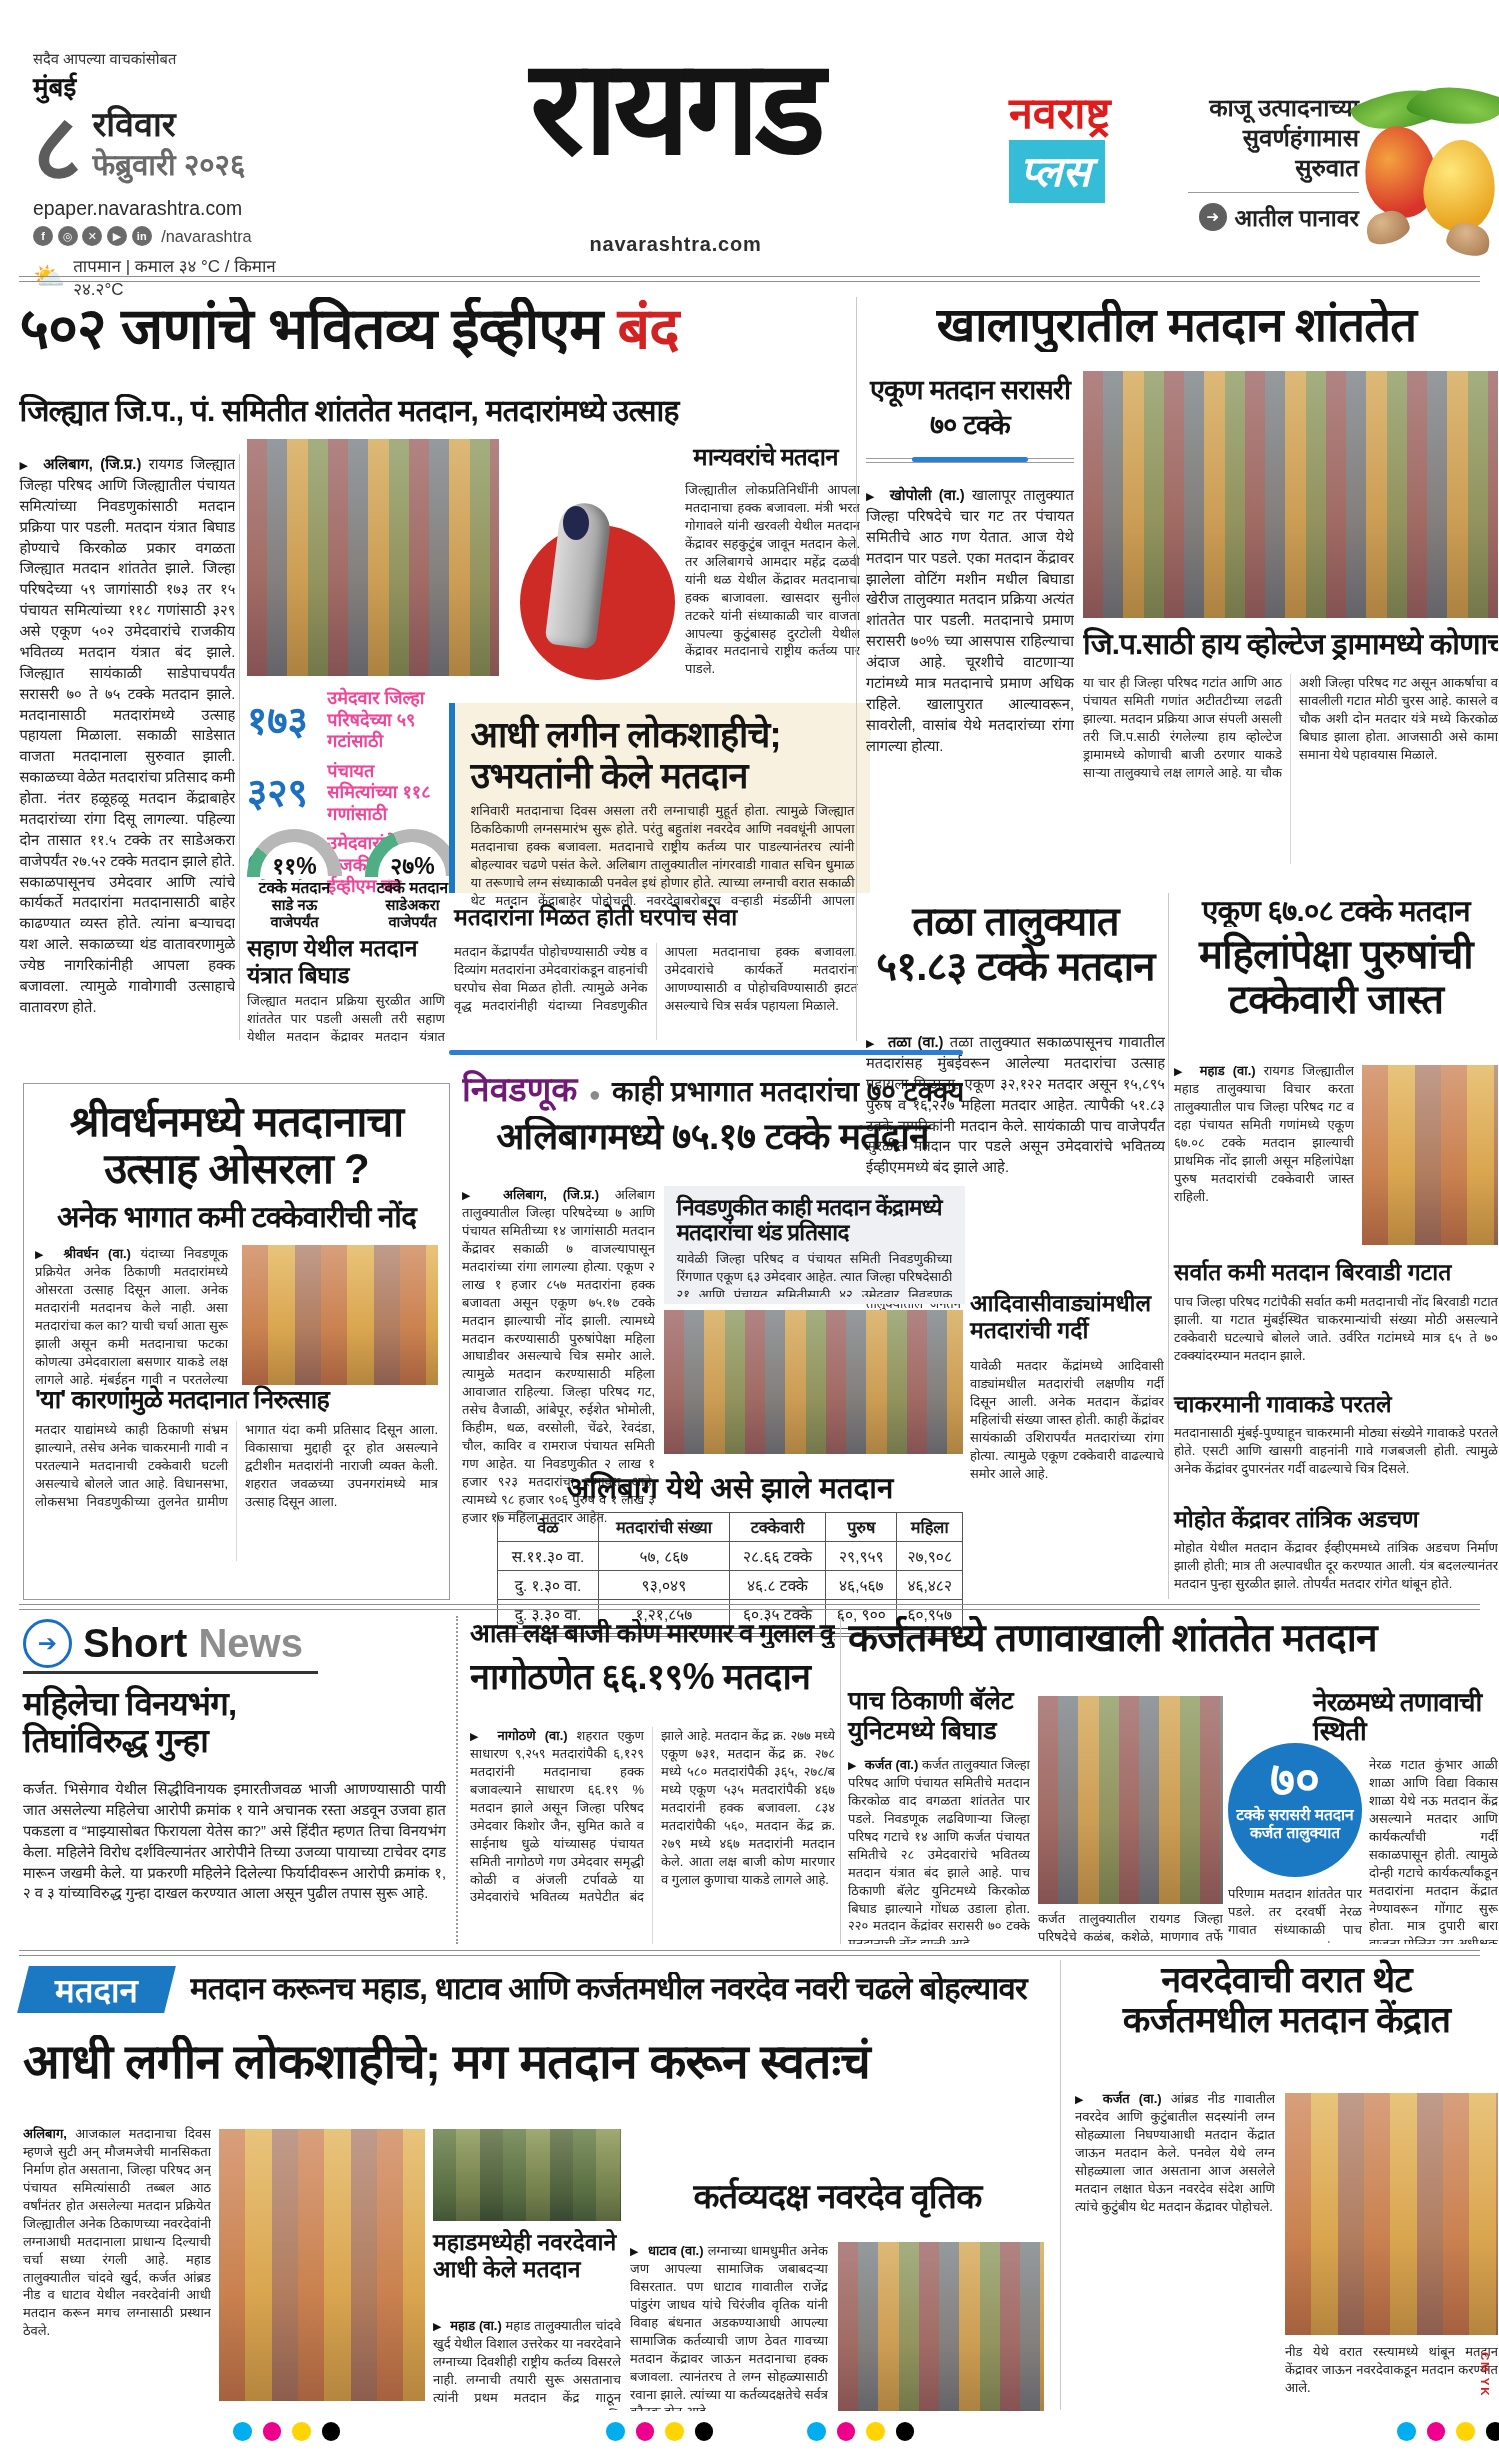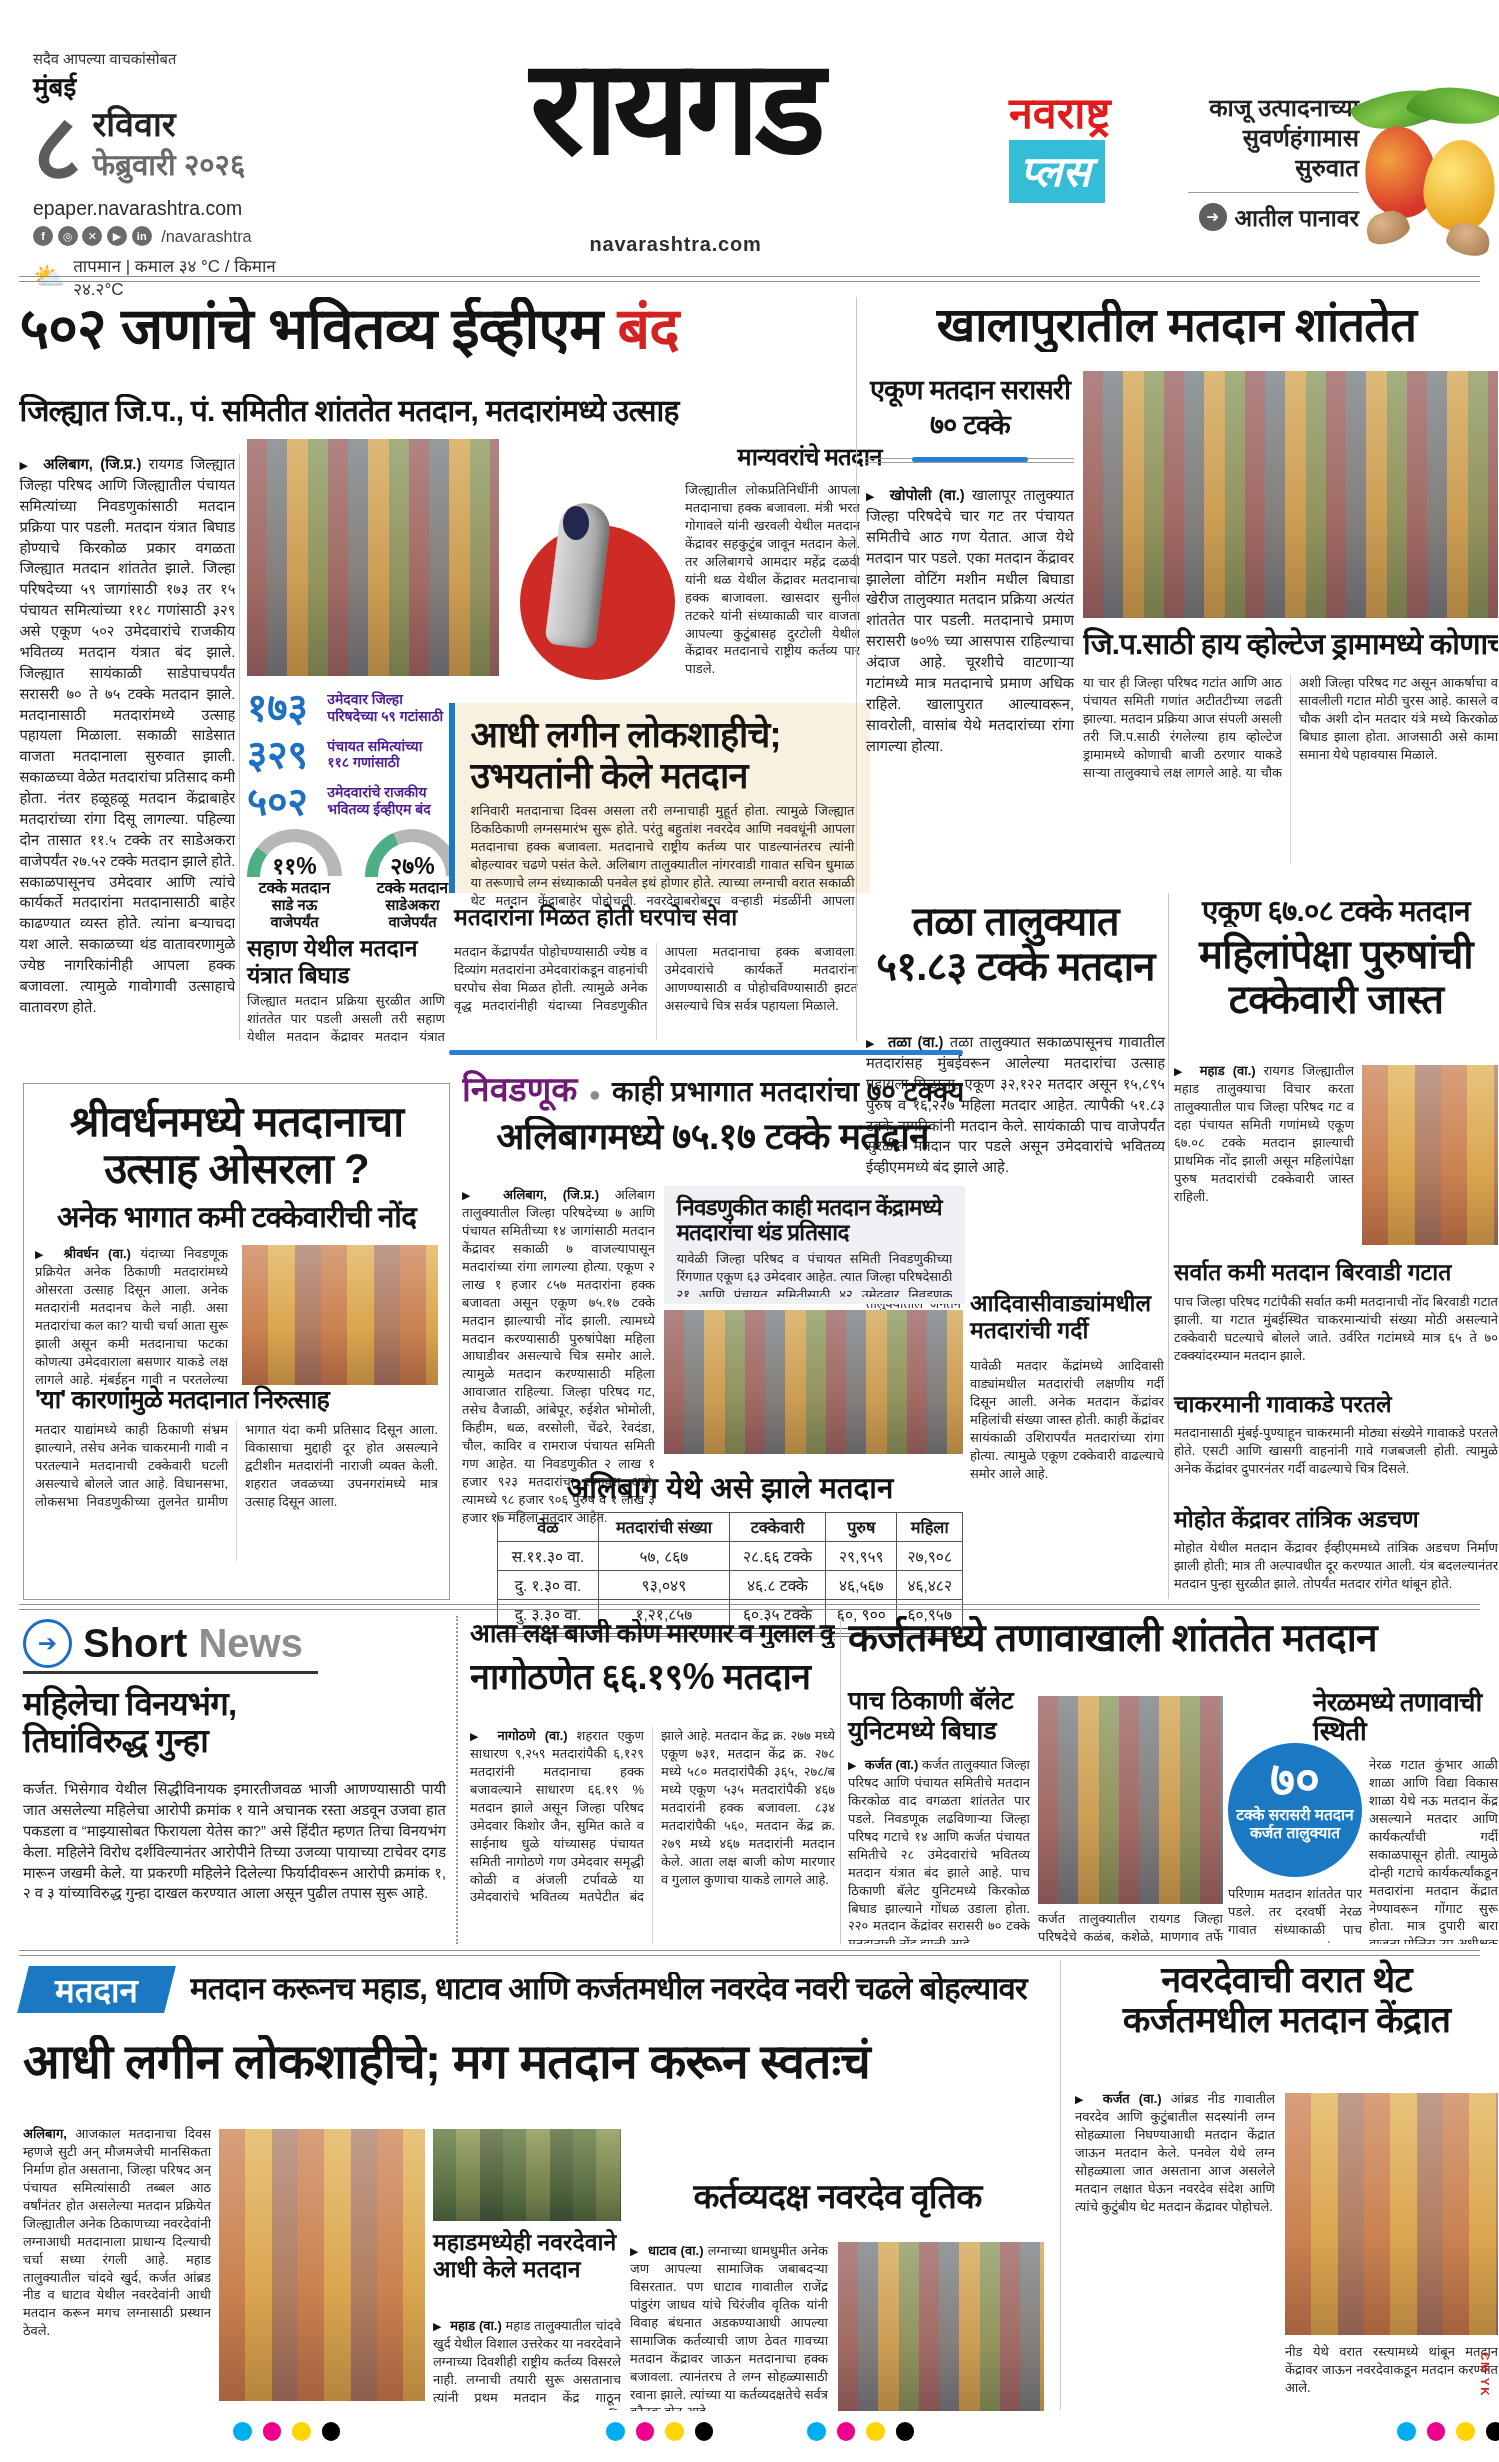--- a/index.html
+++ b/index.html
@@ -55,21 +55,21 @@
   .people{background-image:repeating-linear-gradient(90deg,rgba(128,62,96,.55) 0 20px,rgba(62,92,142,.5) 20px 40px,
           rgba(206,152,64,.5) 40px 61px,rgba(92,132,82,.5) 61px 81px),
           linear-gradient(180deg,#ecd9ae 0%,#caa36a 60%,#8a6b43 100%);}
   .greens{background-image:repeating-linear-gradient(90deg,rgba(60,90,50,.45) 0 23px,rgba(120,130,70,.4) 23px 47px,
           rgba(40,60,40,.45) 47px 70px),linear-gradient(180deg,#b9c38d,#6f7d4e 70%,#46523a);}
   .warm{background-image:repeating-linear-gradient(90deg,rgba(180,70,60,.4) 0 26px,rgba(220,160,60,.4) 26px 53px,
          rgba(120,60,100,.4) 53px 79px),linear-gradient(180deg,#f0dbA6,#d8a95c 60%,#9a7340);}
   
   .stat-row{display:flex;align-items:center;gap:9.3px;margin-bottom:7.8px;}
   .stat-num{font-size:39px;font-weight:800;color:#1d6fc0;min-width:71px;line-height:1;}
-  .stat-lab{font-size:14px;font-weight:700;line-height:1.2;color:#4c1d95;}
+  .stat-lab{font-size:18px;font-weight:700;line-height:1.2;color:#ec4899;}
   .gauge{width:95px;text-align:center;}
   .gauge-arc{position:relative;width:95px;height:50px;overflow:hidden;margin:0 auto;}
   .gauge-arc::before{content:"";position:absolute;left:0;top:0;width:95px;height:95px;border-radius:50%;
      background:conic-gradient(from 270deg,#4fae83 0 38deg,#b7b7b7 38deg 180deg,transparent 180deg);}
   .gauge-arc.g27::before{background:conic-gradient(from 270deg,#4fae83 0 66deg,#b7b7b7 66deg 180deg,transparent 180deg);}
   .gauge-arc::after{content:"";position:absolute;left:13px;top:13px;width:68px;height:68px;border-radius:50%;background:#fff;z-index:1;}
   .gauge-val{position:absolute;left:0;right:0;top:20px;font-size:23px;font-weight:800;z-index:2;}
   .gauge-cap{font-size:15.5px;font-weight:700;line-height:1.15;}
   .gauge-sub{font-size:14.7px;font-weight:700;line-height:1.15;}
   
@@ -186,21 +186,21 @@
   <div class="abs vline" style="left:239px;top:454px;height:586px"></div>
 
   <div class="abs photo people" style="left:247px;top:439px;width:252px;height:237px"></div>
 
   <div class="abs" style="left:506px;top:503px;width:169px;height:177px">
     <div class="finger-circle"></div>
       <div class="finger"></div>
       <div class="finger-ink"></div>
   </div>
 
-  <div class="abs hd center" style="left:722px;top:444px;width:175px;font-size:24px">मान्यवरांचे मतदान</div>
+  <div class="abs hd center" style="left:678px;top:444px;width:175px;font-size:24px">मान्यवरांचे मतदान</div>
   <div class="abs jtext small" style="left:685px;top:481px;width:175px;height:213px;overflow:hidden">जिल्ह्यातील लोकप्रतिनिधींनी आपला मतदानाचा हक्क बजावला. मंत्री भरत गोगावले यांनी खरवली येथील मतदान केंद्रावर सहकुटुंब जावून मतदान केले. तर अलिबागचे आमदार महेंद्र दळवी यांनी थळ येथील केंद्रावर मतदानाचा हक्क बाजावला. खासदार सुनील तटकरे यांनी संध्याकाळी चार वाजता आपल्या कुटुंबासह दुरटोली येथील केंद्रावर मतदानाचे राष्ट्रीय कर्तव्य पार पाडले.</div>
 
   <div class="abs" style="left:247px;top:688px;width:198px">
     <div class="stat-row">
       <div class="stat-num">१७३</div>
       <div class="stat-lab">उमेदवार जिल्हा परिषदेच्या ५९ गटांसाठी</div>
     </div>
     <div class="stat-row">
       <div class="stat-num">३२९</div>
       <div class="stat-lab">पंचायत समित्यांच्या ११८ गणांसाठी</div>

